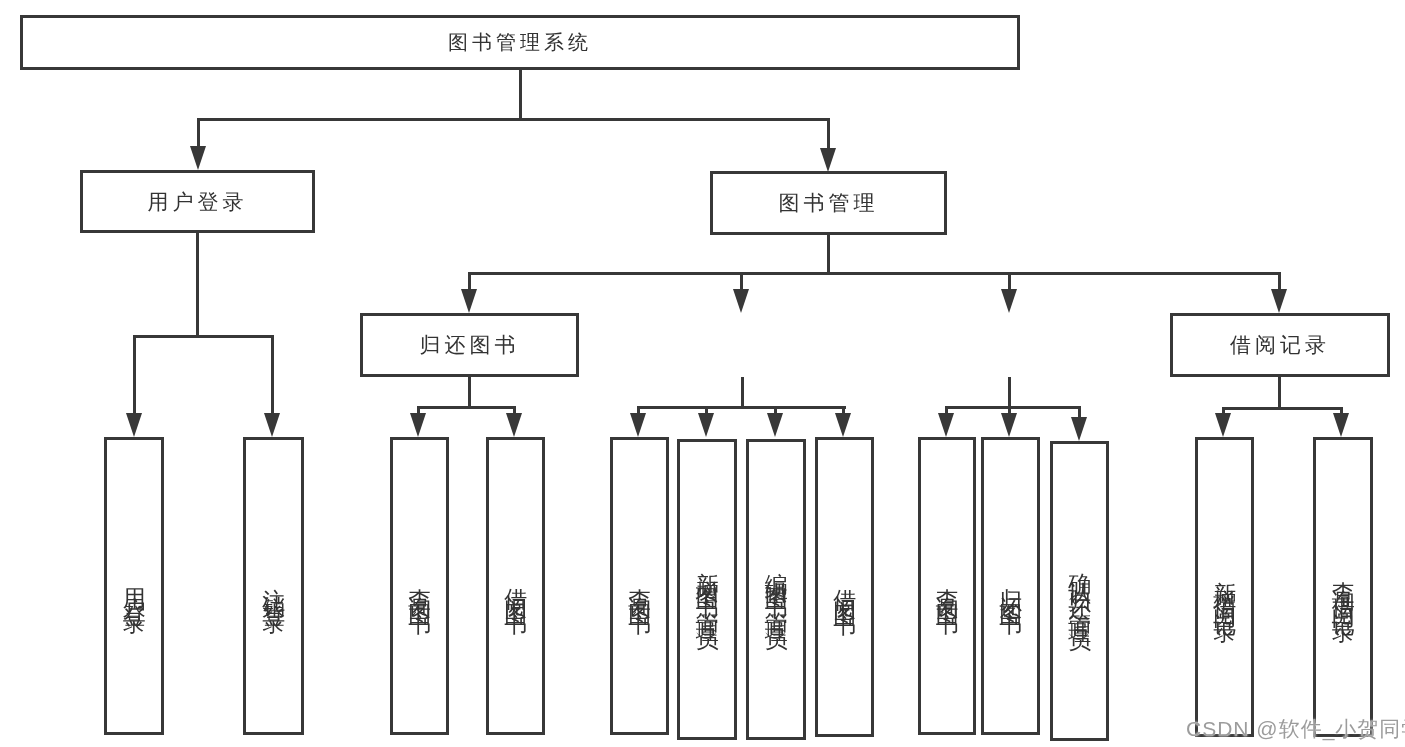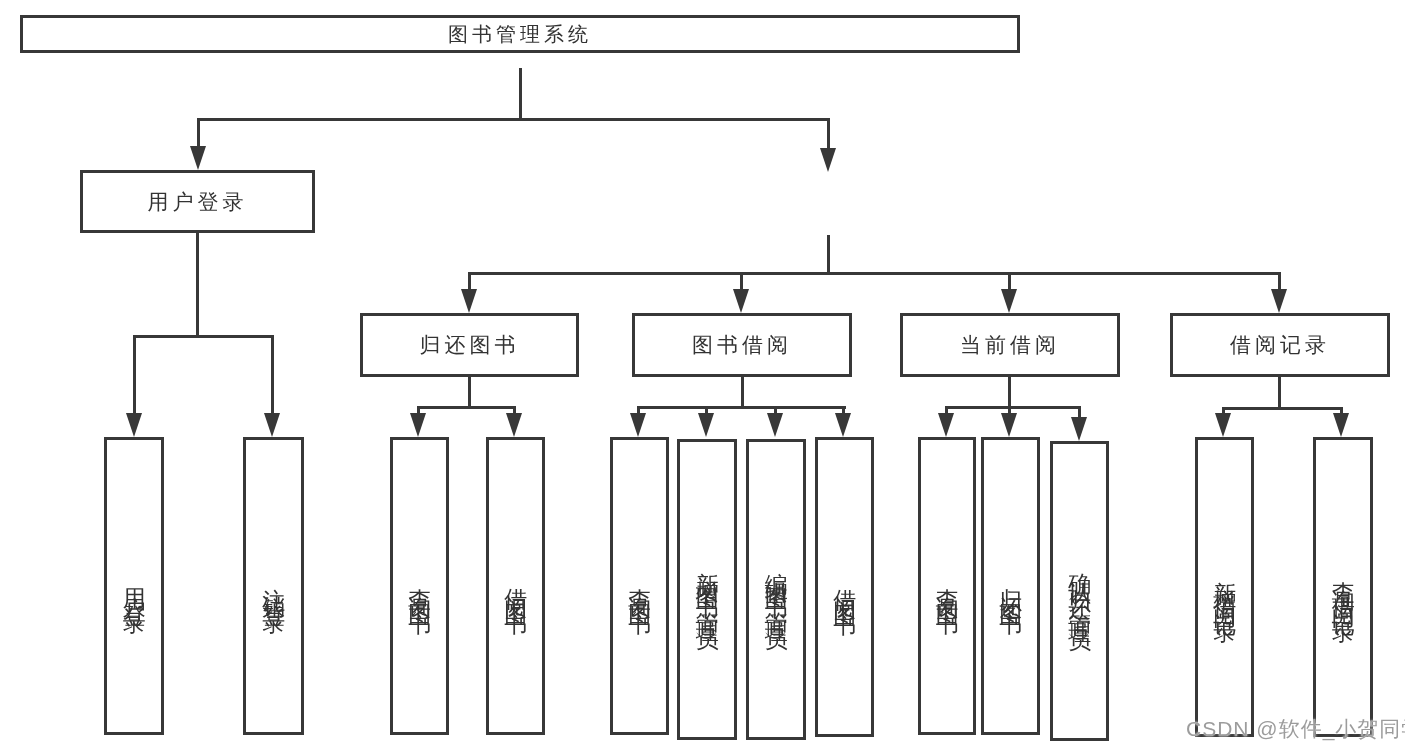--- a/index.html
+++ b/index.html
@@ -127,36 +127,33 @@
   <div class="vline" style="left:1078px; top:406px; height:14px;"></div>
   <div class="arrow" style="left:1071px; top:417px;"></div>
 
   <div class="vline" style="left:1278px; top:377px; height:32px;"></div>
   <div class="hline" style="left:1222px; top:407px; width:121px;"></div>
   <div class="vline" style="left:1222px; top:407px; height:9px;"></div>
   <div class="arrow" style="left:1215px; top:413px;"></div>
   <div class="vline" style="left:1340px; top:407px; height:9px;"></div>
   <div class="arrow" style="left:1333px; top:413px;"></div>
 
-  <div class="box" style="left:20px; top:15px; width:1000px; height:38px; font-size:20px;">
+  <div class="box" style="left:20px; top:15px; width:1000px; height:55px; font-size:20px;">
     <span>图书管理系统</span>
   </div>
 
   <div class="box" style="left:80px; top:170px; width:235px; height:63px;">
     <span>用户登录</span>
   </div>
+  <div class="box" style="left:710px; top:171px; width:237px; height:64px;">
+    <span>图书管理</span>
+  </div>
 
   <div class="box" style="left:360px; top:313px; width:219px; height:64px;">
     <span>归还图书</span>
-  </div>
-  <div class="box" style="left:632px; top:313px; width:220px; height:64px;">
-    <span>图书借阅</span>
-  </div>
-  <div class="box" style="left:900px; top:313px; width:220px; height:64px;">
-    <span>当前借阅</span>
   </div>
   <div class="box" style="left:1170px; top:313px; width:220px; height:64px;">
     <span>借阅记录</span>
   </div>
 
   <div class="leaf" style="left:104px;">
     <span>用户登录</span>
   </div>
   <div class="leaf" style="left:243px; width:61px;">
     <span>注销登录</span>

